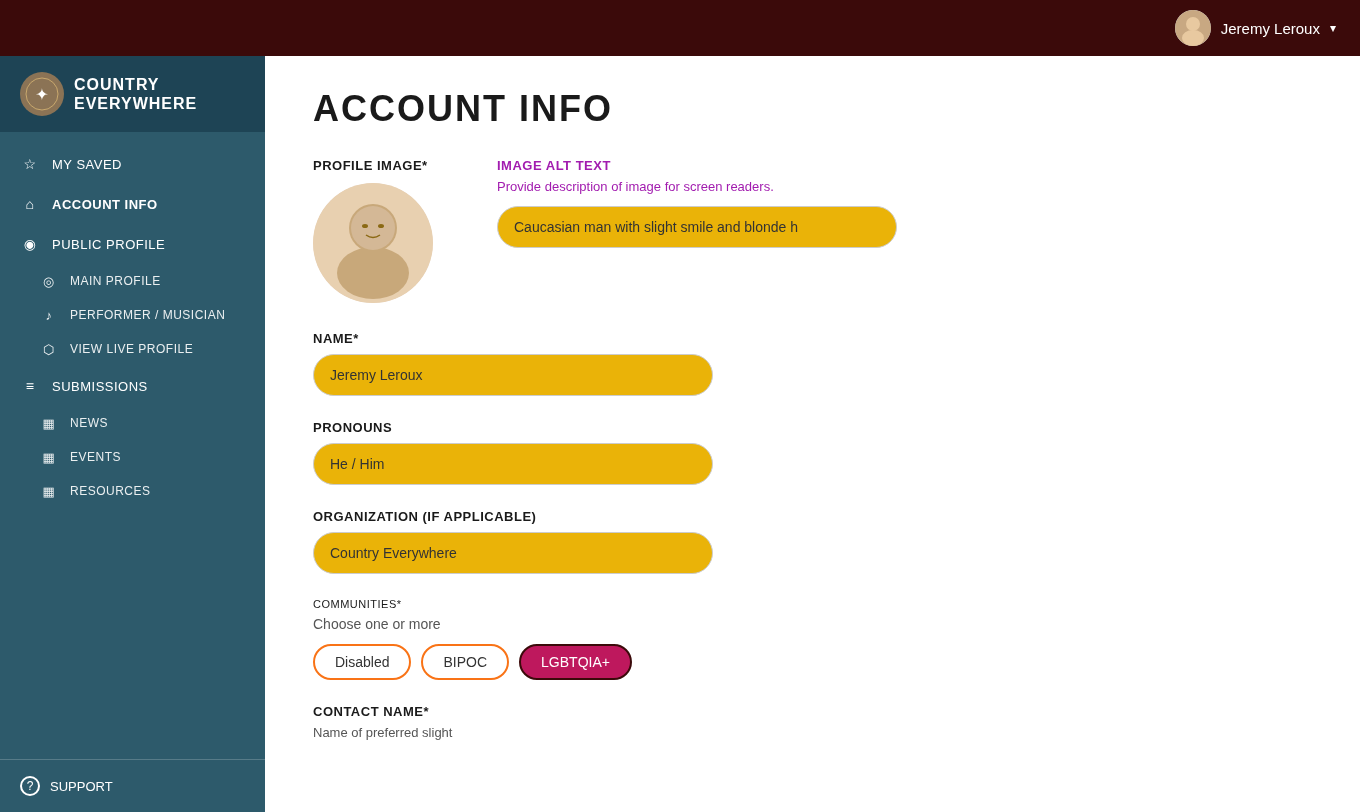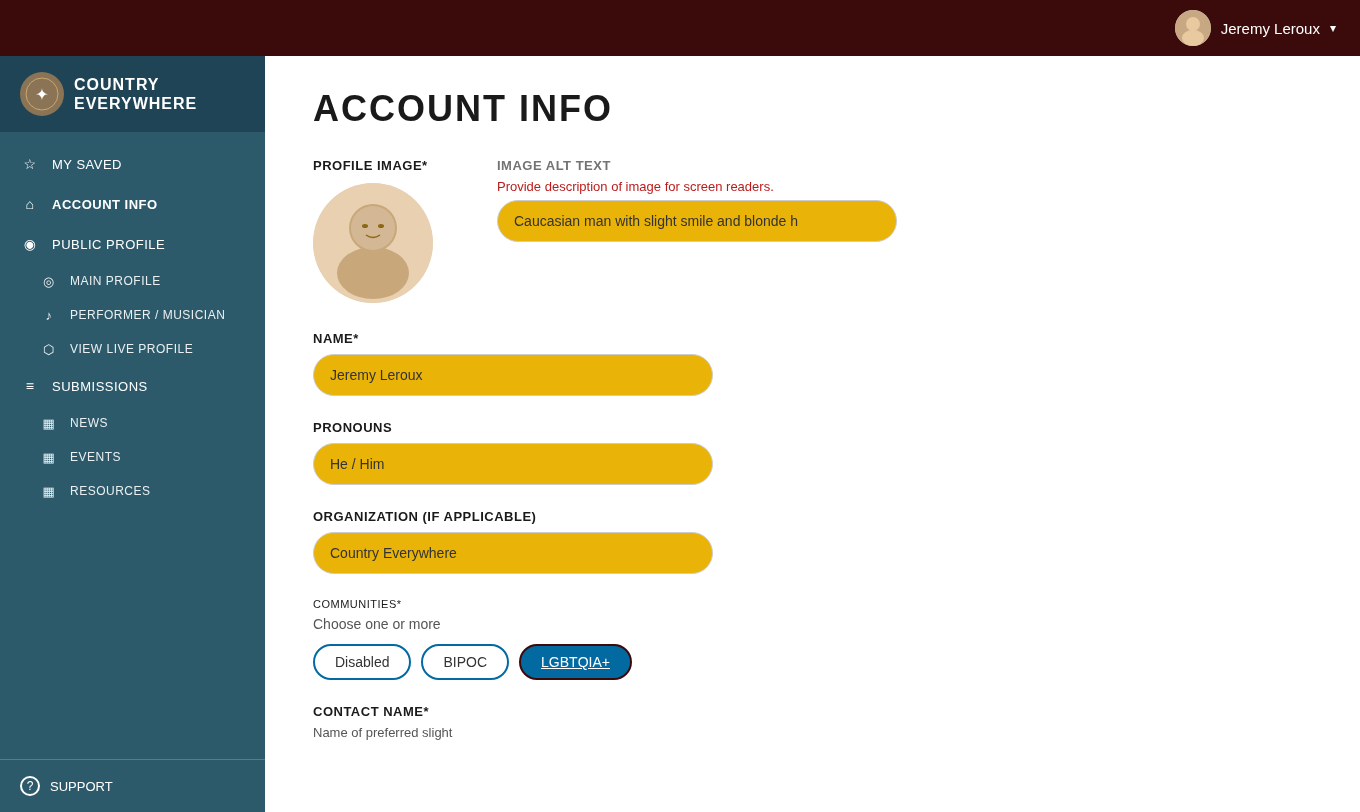--- a/index.html
+++ b/index.html
@@ -224,28 +224,28 @@
       color: #8B7355;
     }
     .image-alt-col {
       flex: 1;
     }
     .alt-text-label {
       font-size: 13px;
       font-weight: bold;
       text-transform: uppercase;
       letter-spacing: 0.5px;
-      color: #737373;
+      color: #a21caf;
       margin-bottom: 6px;
       display: block;
     }
     .alt-text-hint {
       font-size: 13px;
-      color: #b91c1c;
-      margin-bottom: 6px;
+      color: #a21caf;
+      margin-bottom: 12px;
     }
 
     
     .communities-label {
       font-size: 11px;
       font-weight: normal;
       text-transform: uppercase;
       letter-spacing: 0.5px;
       color: #1a1a1a;
       margin-bottom: 6px;
@@ -260,29 +260,28 @@
       display: flex;
       gap: 10px;
       flex-wrap: wrap;
     }
     .community-tag {
       padding: 8px 20px;
       border-radius: 24px;
       font-size: 14px;
       font-weight: 500;
       cursor: pointer;
-      border: 2px solid #0369a1;
+      border: 2px solid #f97316;
       background: white;
       color: #333;
     }
     .community-tag.active {
-      background: #0369a1;
+      background: #be185d;
       color: white;
       border-color: #3b0a0a;
-      text-decoration: underline;
     }
 
     
     .contact-section {
       margin-top: 16px;
     }
     .contact-label {
       font-size: 13px;
       font-weight: bold;
       text-transform: uppercase;

